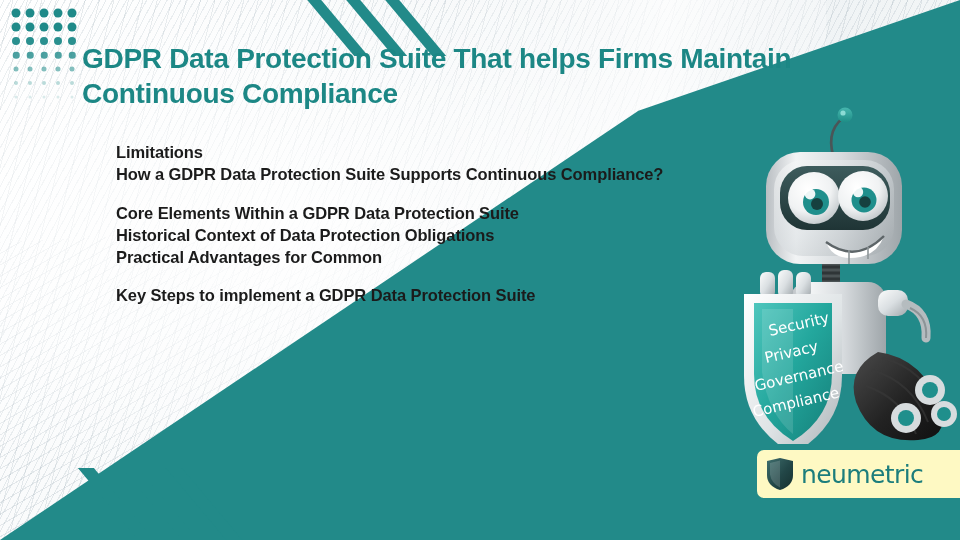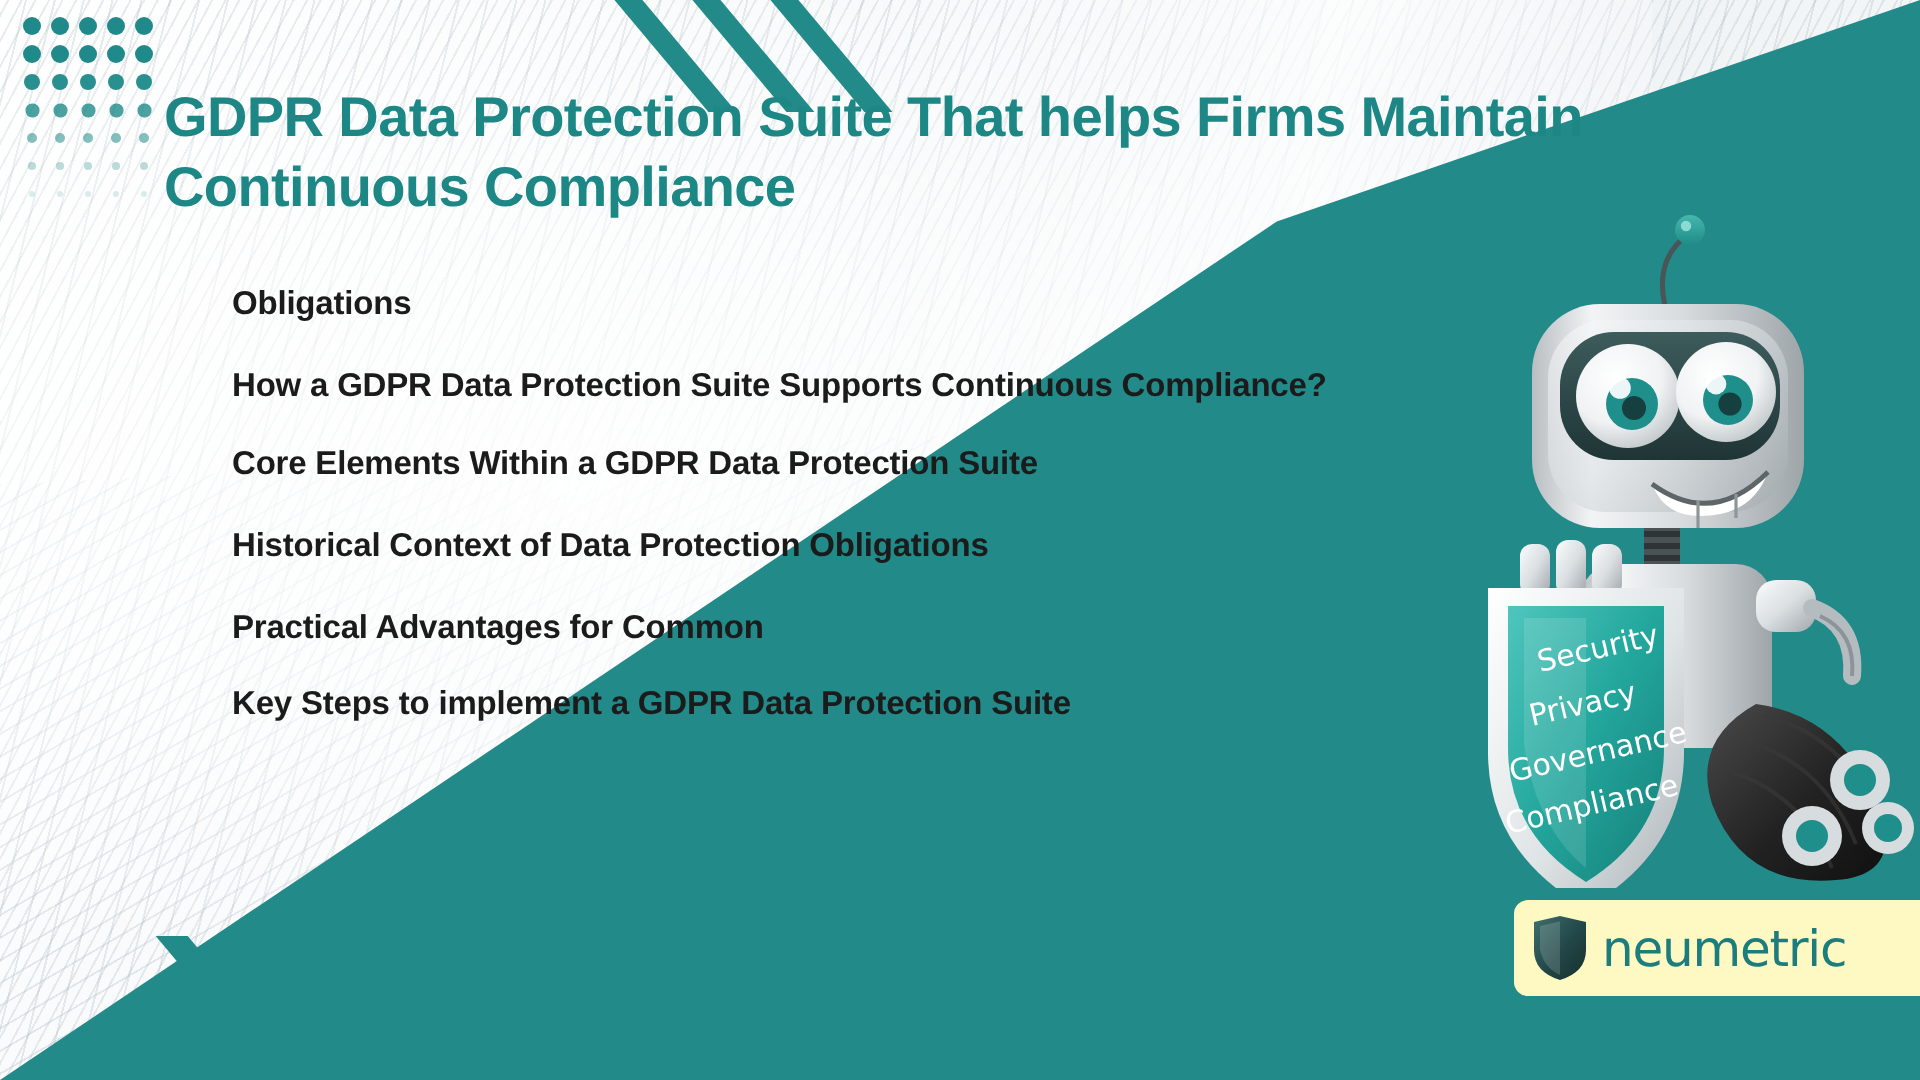--- a/index.html
+++ b/index.html
@@ -246,21 +246,21 @@
     top: 141px;
     width: 570px;
   }
   .toc-item {
     font-size: 16.5px;
     line-height: 1.35;
     font-weight: 700;
     color: #1b1b1b;
     letter-spacing: -0.1px;
   }
-  .toc-item.gap-lg { margin-top: 19px; }
+  .toc-item.gap-lg { }
   .toc-item.gap-sm { margin-top: 16px; }
   .toc-item.first  { margin-top: 0; }
 
   
   .robot {
     position: absolute;
     left: 718px;
     top: 104px;
     width: 250px;
     height: 340px;
@@ -384,21 +384,21 @@
   <div class="stripes-bottom">
     <span></span>
       <span></span>
       <span></span>
   </div>
 
 
   <div class="title">GDPR Data Protection Suite That helps Firms Maintain Continuous Compliance</div>
 
   <div class="toc">
-    <div class="toc-item first">Obligations</div>
+    <div class="toc-item first">Limitations</div>
     <div class="toc-item gap-lg">How a GDPR Data Protection Suite Supports Continuous Compliance?</div>
     <div class="toc-item gap-sm">Core Elements Within a GDPR Data Protection Suite</div>
     <div class="toc-item gap-lg">Historical Context of Data Protection Obligations</div>
     <div class="toc-item gap-lg">Practical Advantages for Common</div>
     <div class="toc-item gap-sm">Key Steps to implement a GDPR Data Protection Suite</div>
   </div>
 
   <div class="robot">
     <svg viewBox="0 0 250 340" width="250" height="340">
       <defs>

